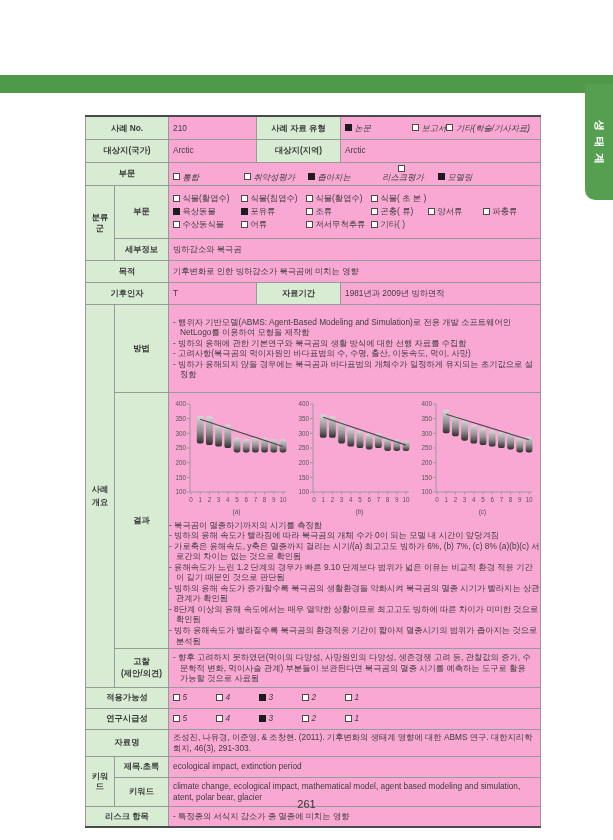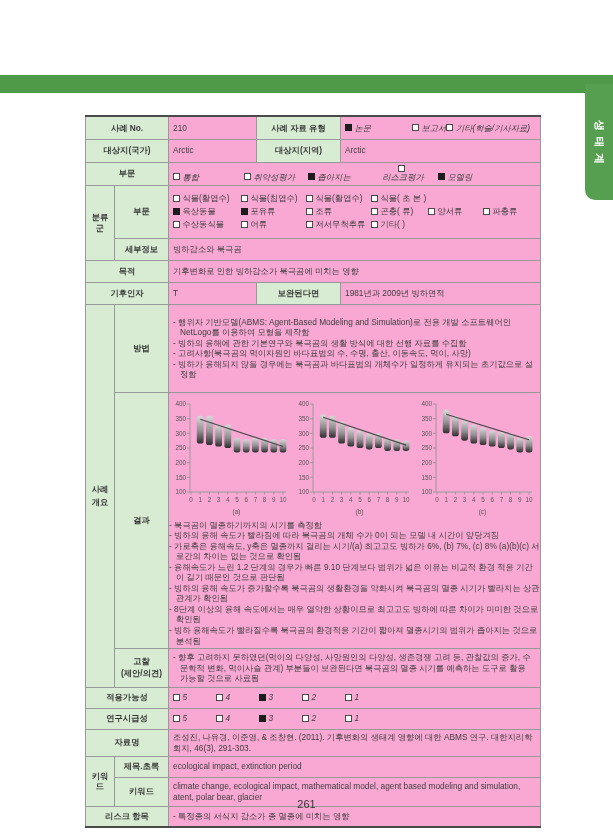--- a/index.html
+++ b/index.html
@@ -193,21 +193,21 @@
       <td class="lab">세부정보</td>
       <td class="val" colspan="3">빙하감소와 북극곰</td>
     </tr>
     <tr style="height:22px">
       <td class="lab" colspan="2">목적</td>
       <td class="val" colspan="3">기후변화로 인한 빙하감소가 북극곰에 미치는 영향</td>
     </tr>
     <tr style="height:22px">
       <td class="lab" colspan="2">기후인자</td>
       <td class="val">T</td>
-      <td class="lab">보완된다면</td>
+      <td class="lab">자료기간</td>
       <td class="val">1981년과 2009년 빙하면적</td>
     </tr>
     <tr>
       <td class="lab" rowspan="3" style="line-height:1.5">사례<br>개요</td>
       <td class="lab">방법</td>
       <td class="val top" colspan="3" style="padding:12px 4px">
             <div class="bullets">
               <div class="line">- 행위자 기반모델(ABMS: Agent-Based Modeling and Simulation)로 전용 개발 소프트웨어인 NetLogo를 이용하여 모형을 제작함</div>
               <div class="line">- 빙하의 융해에 관한 기본연구와 북극곰의 생활 방식에 대한 선행 자료를 수집함</div>
               <div class="line">- 고려사항(북극곰의 먹이자원인 바다표범의 수, 수명, 출산, 이동속도, 먹이, 사망)</div>

